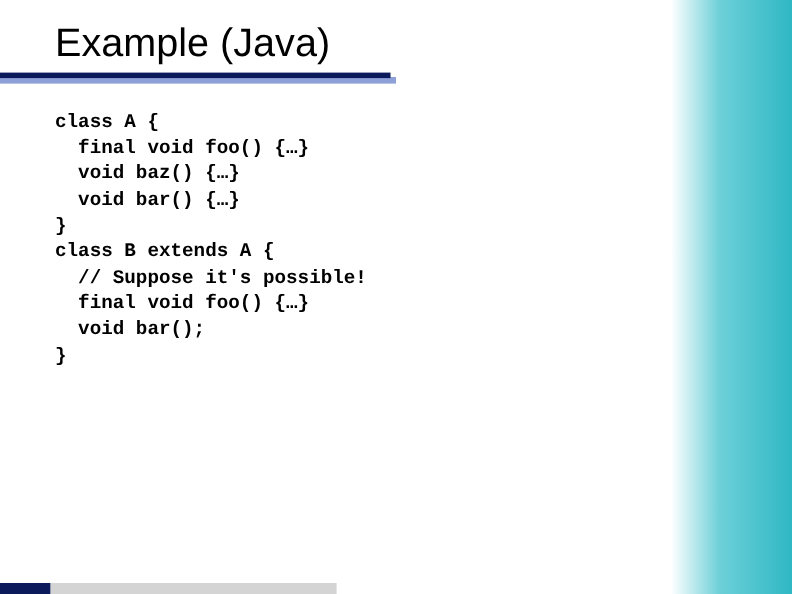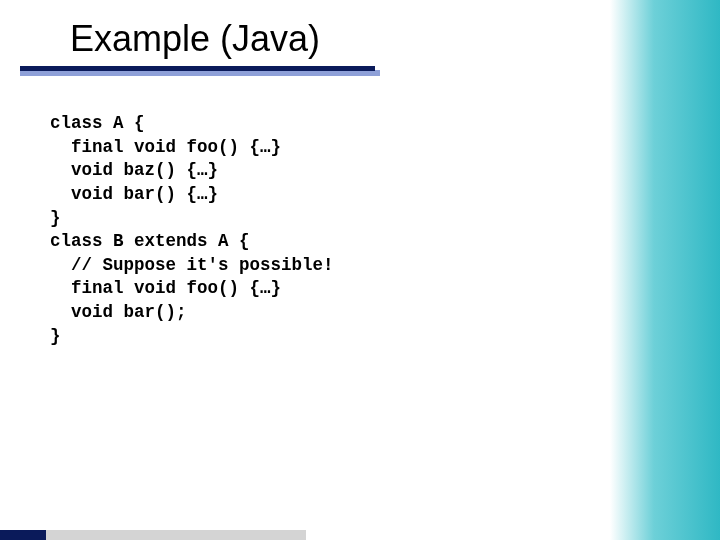--- a/index.html
+++ b/index.html
@@ -22,21 +22,20 @@
     z-index: 0;
   }
   .content {
     position: relative;
     z-index: 1;
     padding: 18px 0 0 50px;
     box-sizing: border-box;
   }
   .title-block {
     margin-bottom: 8px;
-    margin-left: 20px;
   }
   .title {
     font-size: 36px;
     font-weight: normal;
     color: #000;
     margin: 0 0 6px 0;
   }
   .rule-wrap {
     position: relative;
     height: 10px;
@@ -55,21 +54,21 @@
     position: absolute;
     left: 0;
     top: 0;
     height: 5px;
     width: 355px;
     background: #0a1a5a;
   }
   .code-row {
     display: flex;
     flex-direction: row;
-    margin-top: 36px;
+    margin-top: 24px;
     gap: 18px;
   }
   pre.code {
     margin: 0;
     font-family: "Courier New", Courier, monospace;
     font-size: 17.5px;
     font-weight: bold;
     line-height: 1.35;
     white-space: pre;
     color: #000;

